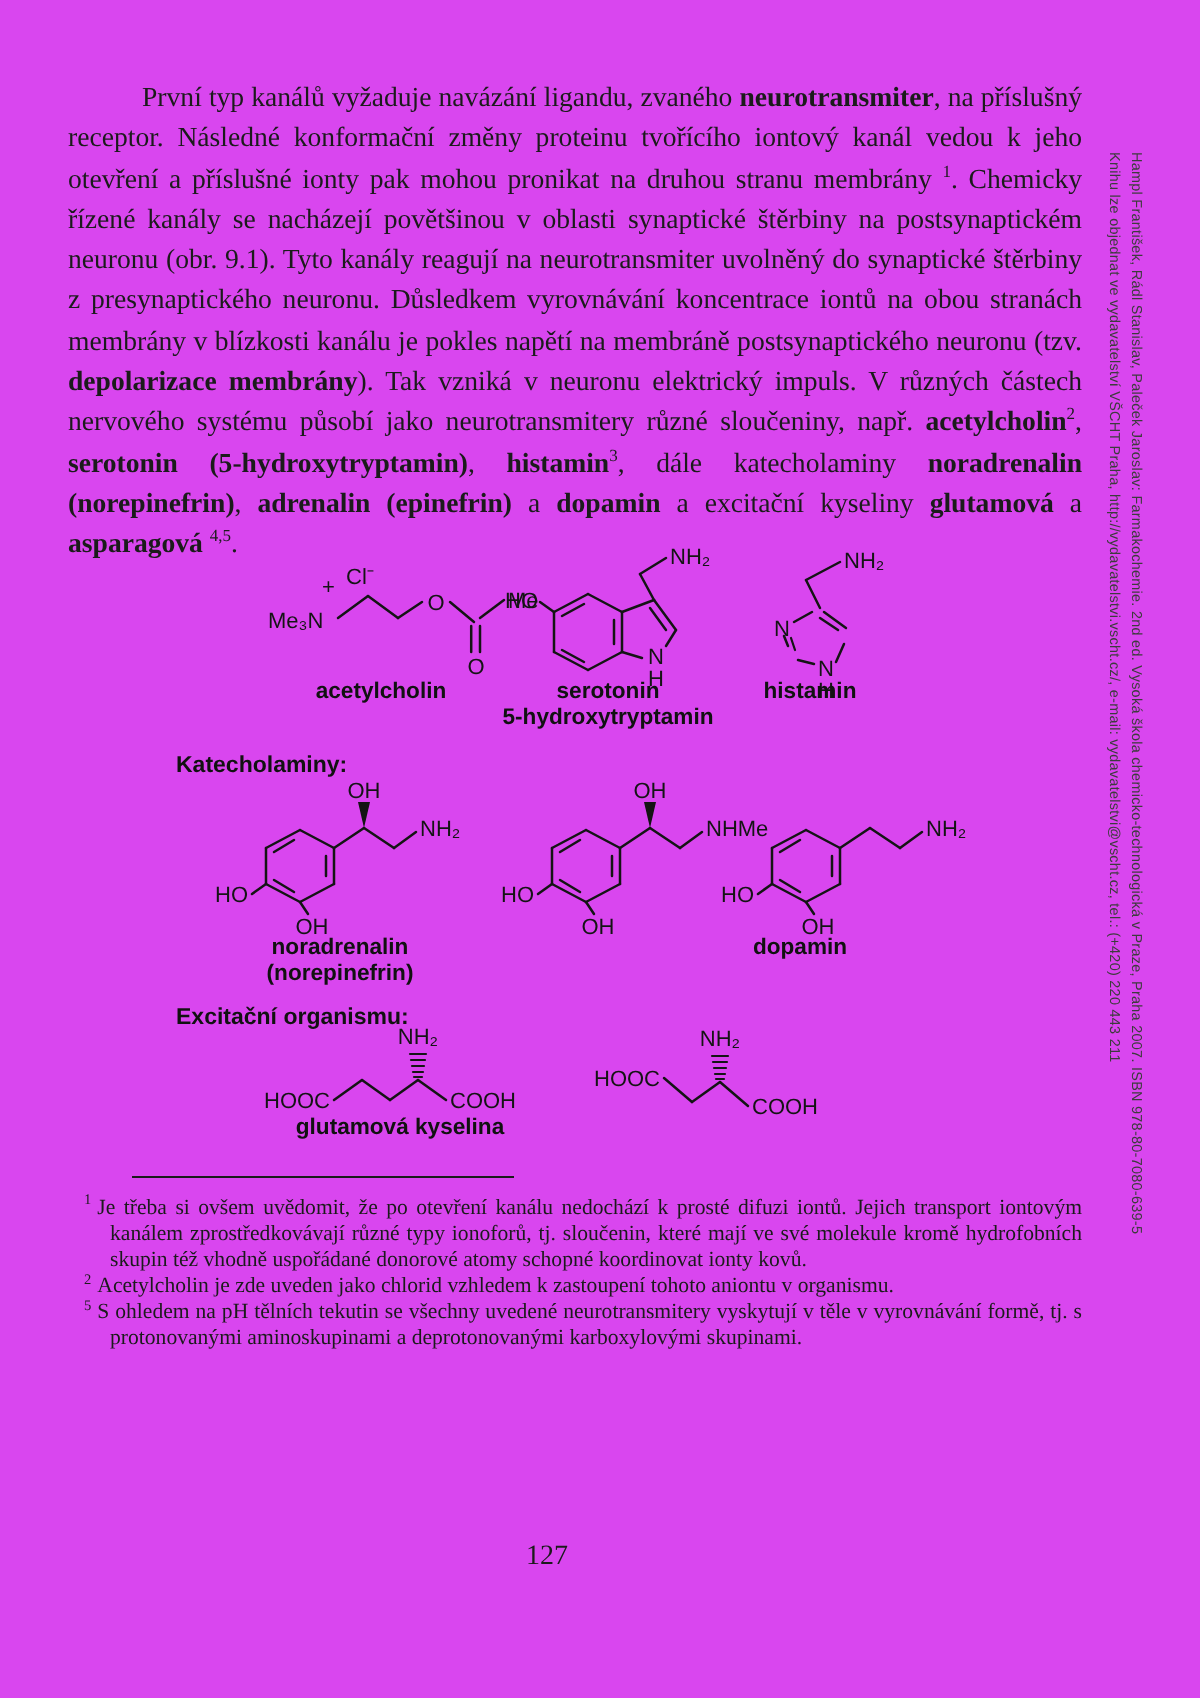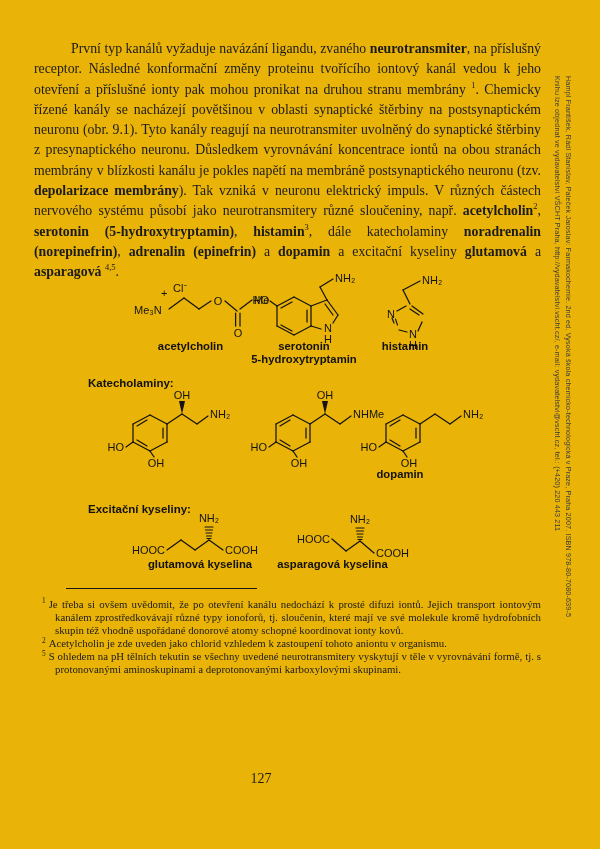--- a/index.html
+++ b/index.html
@@ -1,19 +1,19 @@
 <!DOCTYPE html>
 <html><head>
 <meta charset="utf-8">
 <style>
   * { margin:0; padding:0; box-sizing:border-box; }
   html,body { background:#888; }
   .page {
     position:relative; width:600px; height:849px; margin:0 auto;
-    background:#eab308; overflow:hidden;
+    background:#d946ef; overflow:hidden;
     font-family:"Liberation Serif", serif; color:#1b1b1b;
   }
   
   .body-text {
     position:absolute; left:34px; top:39px; width:507px;
     font-size:13.8px; line-height:20.3px; text-align:justify;
     text-indent:37px; color:#1b1b1b;
   }
   .body-text sup { font-size:8.5px; line-height:0; vertical-align:super; }
   .body-text .b { font-weight:bold; }
@@ -49,21 +49,21 @@
   
   .fn-rule { position:absolute; left:66px; top:588px; width:191px; height:1px; background:#1a1a1a; }
   .footnotes {
     position:absolute; left:34px; top:598px; width:507px;
     font-size:10.8px; line-height:13.1px; text-align:justify; color:#1b1b1b;
   }
   .footnote { padding-left:21px; text-indent:-13px; }
   .footnote sup { font-size:7.3px; line-height:0; vertical-align:super; padding-right:3px; }
   .page-number {
     position:absolute; left:238px; top:771px; width:46px;
-    text-align:center; font-size:14px; color:#1b1b1b;
+    text-align:right; font-size:14px; color:#1b1b1b;
   }
 </style>
 </head>
 <body>
 
 <div class="page">
 
   <p class="body-text"><span>První typ kanálů vyžaduje navázání ligandu, zvaného </span><span class="b">neurotransmiter</span><span>, na příslušný receptor. Následné konformační změny proteinu tvořícího iontový kanál vedou k jeho otevření a příslušné ionty pak mohou pronikat na druhou stranu membrány </span><sup>1</sup><span>. Chemicky řízené kanály se nacházejí povětšinou v oblasti synaptické štěrbiny na postsynaptickém neuronu (obr. 9.1). Tyto kanály reagují na neurotransmiter uvolněný do synaptické štěrbiny z presynaptického neuronu. Důsledkem vyrovnávání koncentrace iontů na obou stranách membrány v blízkosti kanálu je pokles napětí na membráně postsynaptického neuronu (tzv. </span><span class="b">depolarizace membrány</span><span>). Tak vzniká v neuronu elektrický impuls. V různých částech nervového systému působí jako neurotransmitery různé sloučeniny, např. </span><span class="b">acetylcholin</span><sup>2</sup><span>, </span><span class="b">serotonin (5-hydroxytryptamin)</span><span>, </span><span class="b">histamin</span><sup>3</sup><span>, dále katecholaminy </span><span class="b">noradrenalin (norepinefrin)</span><span>, </span><span class="b">adrenalin (epinefrin)</span><span> a </span><span class="b">dopamin</span><span> a excitační kyseliny </span><span class="b">glutamová</span><span> a </span><span class="b">asparagová</span><span> </span><sup>4,5</sup><span>.</span></p>
 
   <div class="margin-note">
@@ -161,20 +161,24 @@
       <line x1="65" y1="34" x2="80" y2="24"></line>
       <polygon points="80,24 77,11 83,11"></polygon>
       <line x1="80" y1="24" x2="95" y2="34"></line>
       <line x1="95" y1="34" x2="106" y2="26"></line>
     </g>
     <text x="80" y="9" text-anchor="middle">OH</text>
     <text x="108" y="28">NH₂</text>
     <text x="22" y="61" text-anchor="end">HO</text>
     <text x="54" y="77" text-anchor="middle">OH</text>
   </svg>
+  <div class="mol-label" style="left:100px;top:468px;width:140px">
+    <div>noradrenalin</div>
+    <div>(norepinefrin)</div>
+  </div>
 
   <svg class="mol" style="left:245px;top:390px" width="145" height="82" viewBox="0 0 145 82">
     <g>
       <line x1="48" y1="25" x2="65" y2="34"></line>
         <line x1="65" y1="34" x2="65" y2="52"></line>
       <line x1="65" y1="52" x2="48" y2="61"></line>
         <line x1="48" y1="61" x2="31" y2="52"></line>
       <line x1="31" y1="52" x2="31" y2="34"></line>
         <line x1="31" y1="34" x2="48" y2="25"></line>
       <line x1="35" y1="36" x2="45" y2="30"></line>
@@ -211,21 +215,21 @@
       <line x1="95" y1="34" x2="106" y2="26"></line>
     </g>
     <text x="108" y="28">NH₂</text>
     <text x="22" y="61" text-anchor="end">HO</text>
     <text x="54" y="77" text-anchor="middle">OH</text>
   </svg>
   <div class="mol-label" style="left:340px;top:468px;width:120px">
     <div>dopamin</div>
   </div>
 
-  <div class="sec-heading" style="left:88px;top:503px">Excitační kyseliny:</div>
+  <div class="sec-heading" style="left:88px;top:503px">Excitační organismu:</div>
 
   <svg class="mol" style="left:125px;top:512px" width="150" height="50" viewBox="0 0 150 50">
     <g>
       <line x1="42" y1="38" x2="56" y2="28"></line>
       <line x1="56" y1="28" x2="70" y2="38"></line>
       <line x1="70" y1="38" x2="84" y2="28"></line>
       <line x1="84" y1="28" x2="98" y2="38"></line>
       <line class="hash" x1="80" y1="15" x2="88" y2="15"></line>
       <line class="hash" x1="80.5" y1="18" x2="87.5" y2="18"></line>
       <line class="hash" x1="81" y1="21" x2="87" y2="21"></line>
@@ -248,23 +252,20 @@
       <line class="hash" x1="66" y1="15" x2="74" y2="15"></line>
       <line class="hash" x1="66.5" y1="18" x2="73.5" y2="18"></line>
       <line class="hash" x1="67" y1="21" x2="73" y2="21"></line>
       <line class="hash" x1="67.5" y1="24" x2="72.5" y2="24"></line>
       <line class="hash" x1="68" y1="26.5" x2="72" y2="26.5"></line>
     </g>
     <text x="70" y="10" text-anchor="middle">NH₂</text>
     <text x="40" y="30" text-anchor="end">HOOC</text>
     <text x="86" y="44">COOH</text>
   </svg>
-  <div class="mol-label" style="left:250px;top:558px;width:165px">
-    <div>asparagová kyselina</div>
-  </div>
 
   <div class="fn-rule"></div>
   <div class="footnotes">
     <div class="footnote">
       <sup>1</sup><span>Je třeba si ovšem uvědomit, že po otevření kanálu nedochází k prosté difuzi iontů. Jejich transport iontovým kanálem zprostředkovávají různé typy ionoforů, tj. sloučenin, které mají ve své molekule kromě hydrofobních skupin též vhodně uspořádané donorové atomy schopné koordinovat ionty kovů.</span>
     </div>
     <div class="footnote">
       <sup>2</sup><span>Acetylcholin je zde uveden jako chlorid vzhledem k zastoupení tohoto aniontu v organismu.</span>
     </div>
     <div class="footnote">

